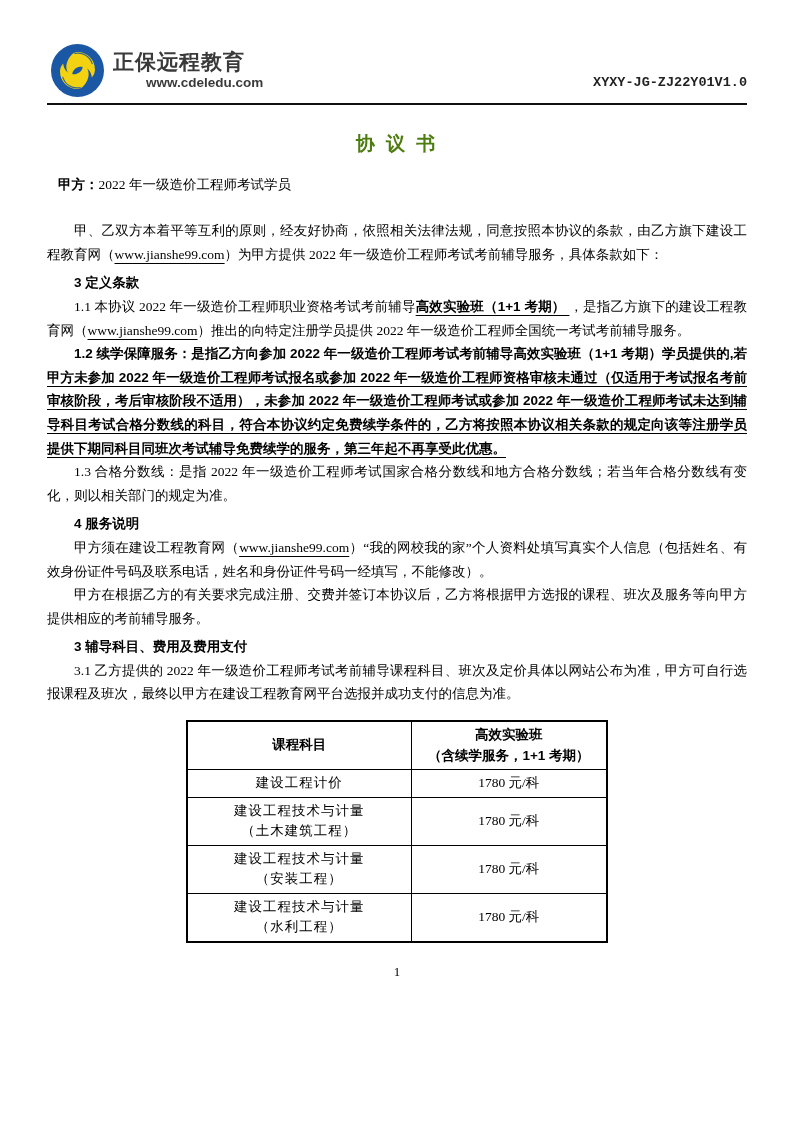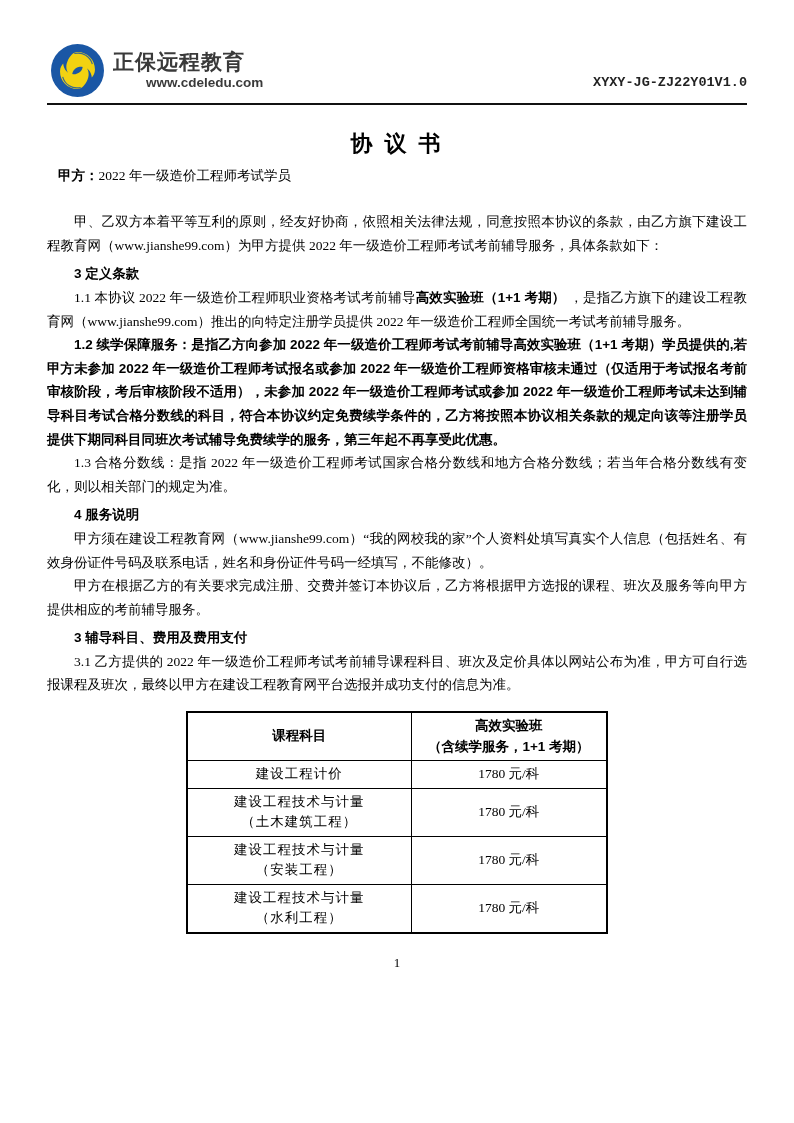--- a/index.html
+++ b/index.html
@@ -25,36 +25,36 @@
   .brand-url {
     font-family: "Liberation Sans", sans-serif; font-weight: bold;
     font-size: 13.5px; color: #3a3a3a; line-height: 1.3; margin-left: 33px;
   }
   .doc-code {
     font-family: "Liberation Mono", "DejaVu Sans Mono", monospace;
     font-weight: bold; font-size: 13.5px; color: #222; padding-bottom: 2px;
   }
   
   .doc-title {
-    text-align: center; font-size: 22px; font-weight: bold;
+    text-align: center; font-size: 19px; font-weight: bold;
     margin: 27px 0 0 0; letter-spacing: 3px;
-    font-family: "Liberation Sans", sans-serif; color: #000000;
+    font-family: "Liberation Sans", sans-serif; color: #4d7c0f;
   }
-  .parties { margin-top: 8px; }
+  .parties { margin-top: 17px; }
   .party { margin: 0; padding-left: 11px; }
   .party-label { font-weight: bold; font-family: "Liberation Sans", sans-serif; }
   
   .para { margin: 0; text-indent: 2em; text-align: justify; }
   .gap-top { margin-top: 23px; }
   .sec-h {
     margin: 5px 0 0 0; text-indent: 2em; font-weight: bold;
     font-family: "Liberation Sans", sans-serif;
   }
   .b { font-weight: bold; font-family: "Liberation Sans", sans-serif; }
-  .u { text-underline-offset: 3.5px; }
+  .u { text-decoration: underline; text-underline-offset: 3.5px; }
   
   .fees {
     border-collapse: collapse; margin: 14px auto 0 auto;
     width: 420px; table-layout: fixed; border: 2px solid #000;
   }
   .fees th, .fees td {
     border: 1px solid #000; text-align: center; vertical-align: middle;
     white-space: pre-line; padding: 3px 6px; line-height: 20.5px;
     font-size: 13.5px;
   }

